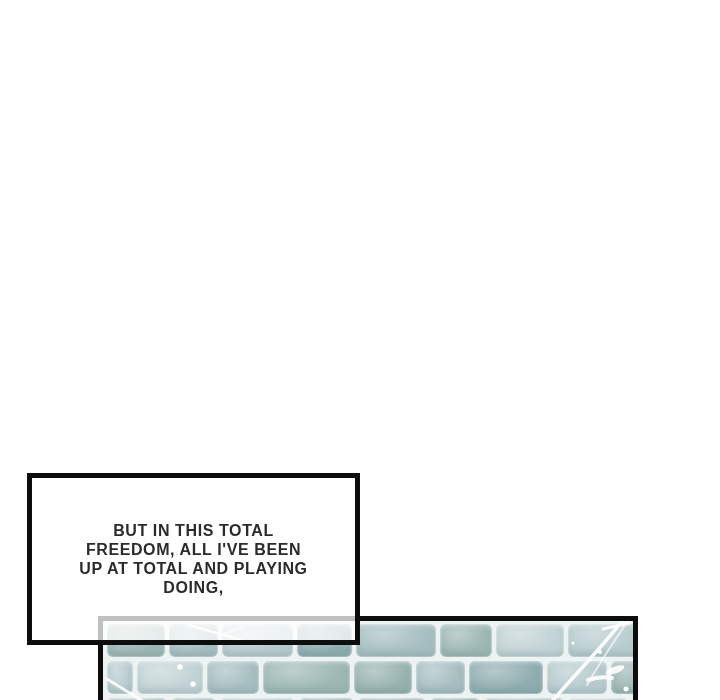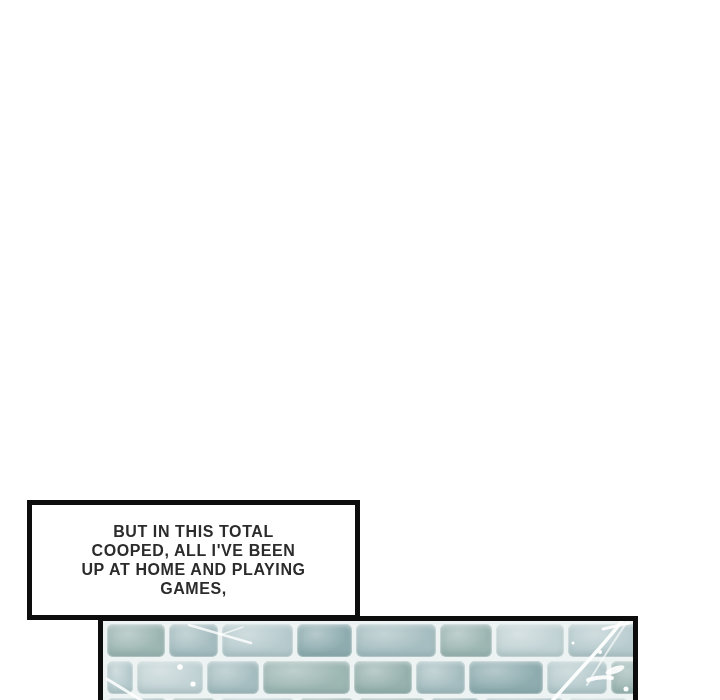--- a/index.html
+++ b/index.html
@@ -40,23 +40,23 @@
     width: 530px; height: 85px;
     z-index: 2;
   }
   .streaks path { stroke: var(--hl, #ffffff); fill: none; stroke-linecap: round; }
   .streaks circle, .streaks ellipse { fill: var(--hl, #ffffff); stroke: none; }
 
   
   .bubble {
     position: absolute;
     left: 27px;
-    top: 500px;
+    top: 473px;
     width: 333px;
-    height: 120px;
+    height: 172px;
     box-sizing: border-box;
     border: 5px solid var(--bubble-border, #0d0d0d);
     background: var(--bubble-fill, rgba(255,255,255,0.74));
     z-index: 3;
     display: flex;
     flex-direction: column;
     justify-content: center;
     align-items: center;
   }
   .bubble-line {
@@ -117,18 +117,18 @@
       <circle cx="90" cy="63" r="2.6"></circle>
 
       <path d="M4,58 L46,84" stroke-width="3" opacity="0.85"></path>
       <path d="M86,4 L148,22" stroke-width="2.5" opacity="0.8"></path>
       <path d="M120,13 L140,6" stroke-width="1.5" opacity="0.7"></path>
     </svg>
   </div>
 
   <div class="bubble" id="bubble">
     <div class="bubble-line">BUT IN THIS TOTAL</div>
-    <div class="bubble-line">COOPED, ALL I'VE BEEN</div>
-    <div class="bubble-line">UP AT HOME AND PLAYING</div>
-    <div class="bubble-line">GAMES,</div>
+    <div class="bubble-line">FREEDOM, ALL I'VE BEEN</div>
+    <div class="bubble-line">UP AT TOTAL AND PLAYING</div>
+    <div class="bubble-line">DOING,</div>
   </div>
 
 </div>
 
 </body></html>

